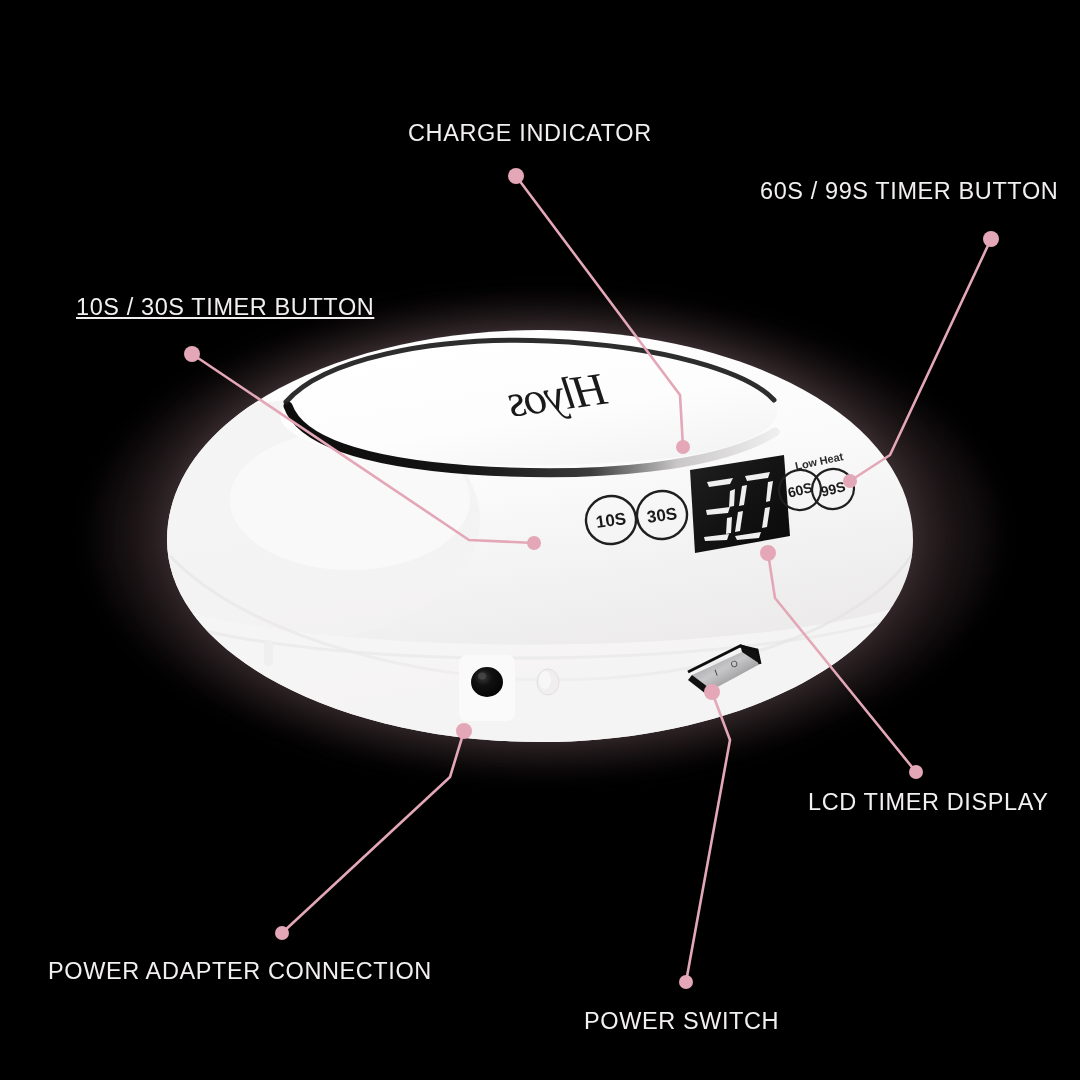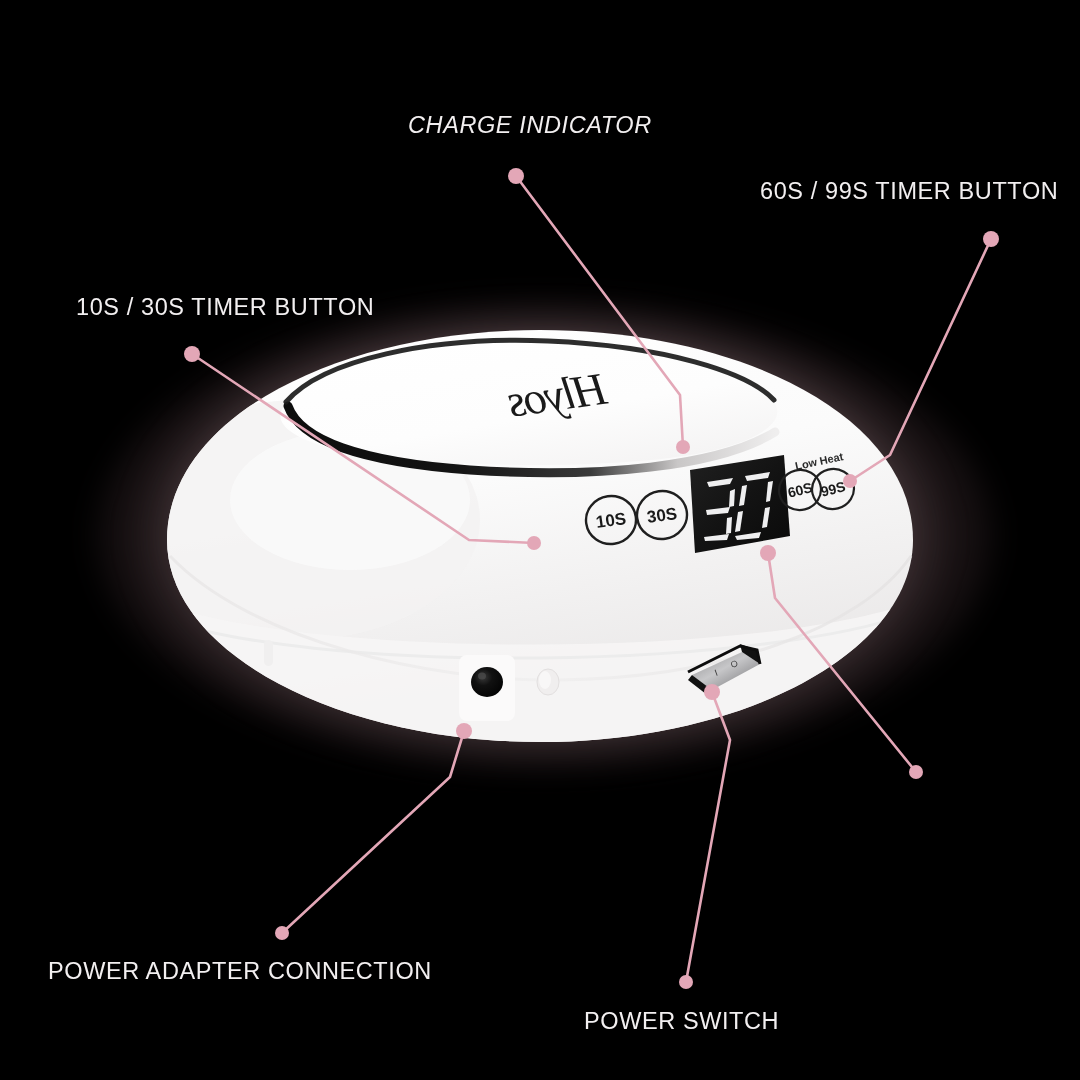--- a/index.html
+++ b/index.html
@@ -222,24 +222,25 @@
         <circle cx="916" cy="772" r="7" fill="#e3a7b7" stroke="none"></circle>
         <polyline points="464,731 450,777 282,933" stroke="#e3a7b7" stroke-width="2.6" fill="none"></polyline>
         <circle cx="464" cy="731" r="8" fill="#e3a7b7" stroke="none"></circle>
         <circle cx="282" cy="933" r="7" fill="#e3a7b7" stroke="none"></circle>
         <polyline points="712,692 730,740 686,982" stroke="#e3a7b7" stroke-width="2.6" fill="none"></polyline>
         <circle cx="712" cy="692" r="8" fill="#e3a7b7" stroke="none"></circle>
         <circle cx="686" cy="982" r="7" fill="#e3a7b7" stroke="none"></circle>
       </g>
   </svg>
 
-  <div class="label" style="left:408px;top:112px;font-style:italic;">CHARGE INDICATOR</div>
+  <div class="label" style="left:408px;top:120px;">CHARGE INDICATOR</div>
 
   <div class="label" style="left:760px;top:178px;">60S / 99S TIMER BUTTON</div>
 
-  <div class="label" style="left:76px;top:294px;">10S / 30S TIMER BUTTON</div>
-
+  <div class="label" style="left:76px;top:294px;text-decoration:underline;">10S / 30S TIMER BUTTON</div>
+
+  <div class="label" style="left:808px;top:789px;">LCD TIMER DISPLAY</div>
 
   <div class="label" style="left:584px;top:1008px;">POWER SWITCH</div>
 
   <div class="label" style="left:48px;top:958px;">POWER ADAPTER CONNECTION</div>
 
 </div>
 
 </body></html>

